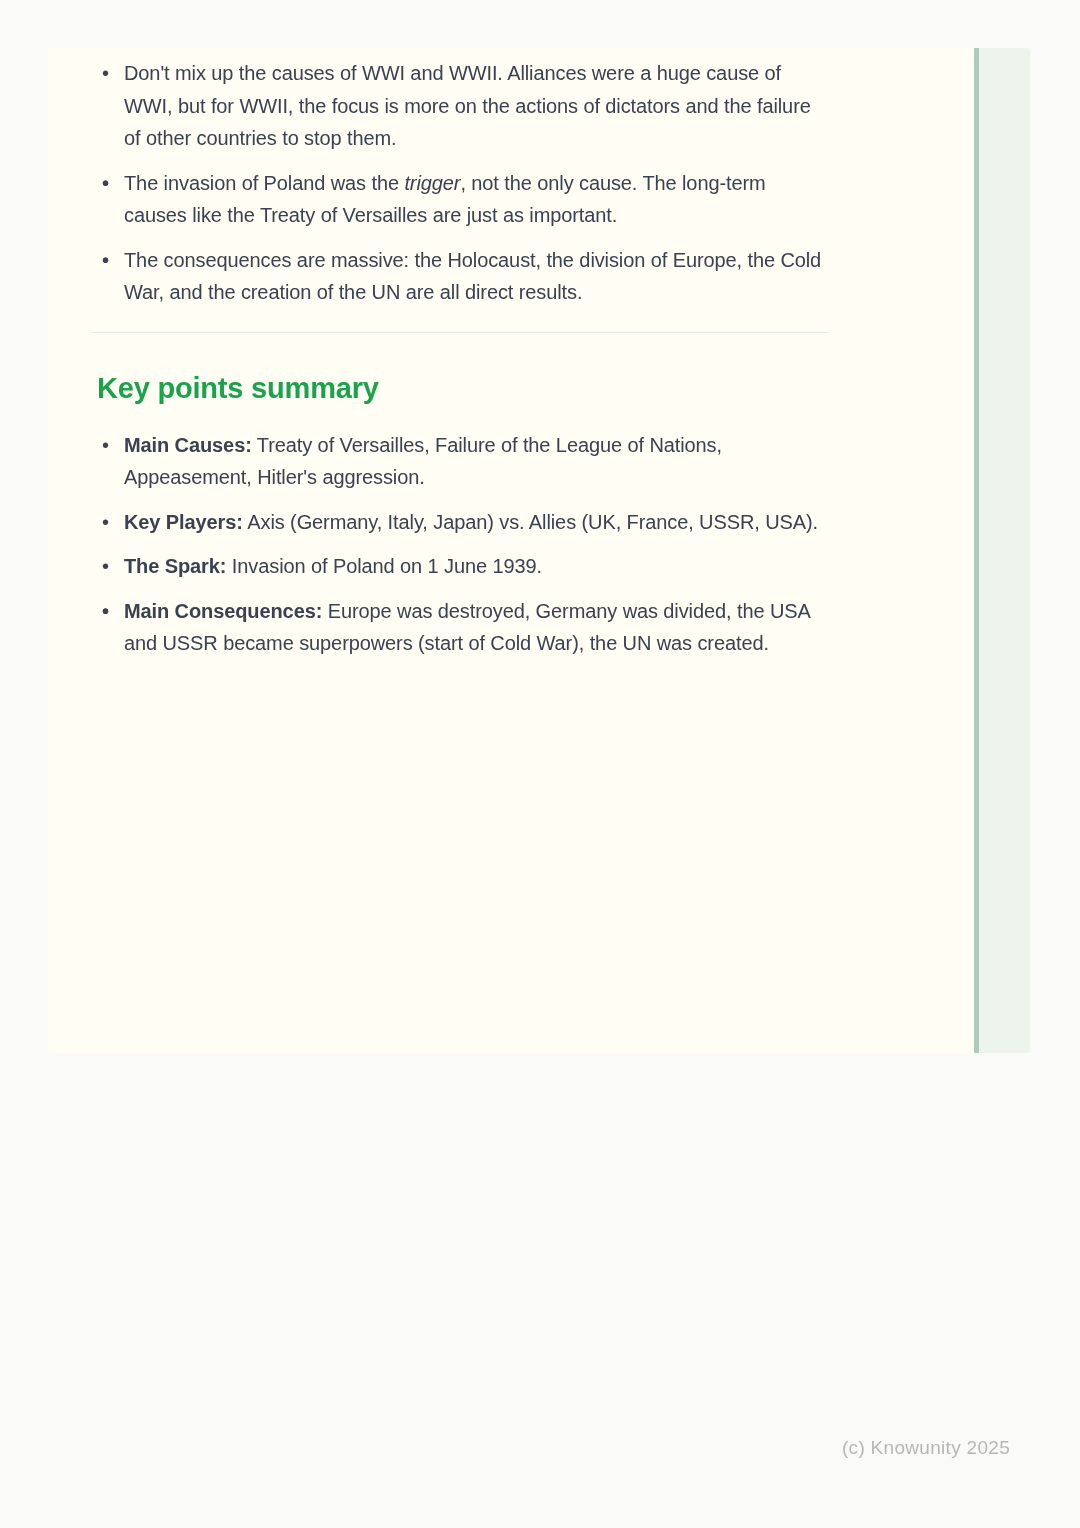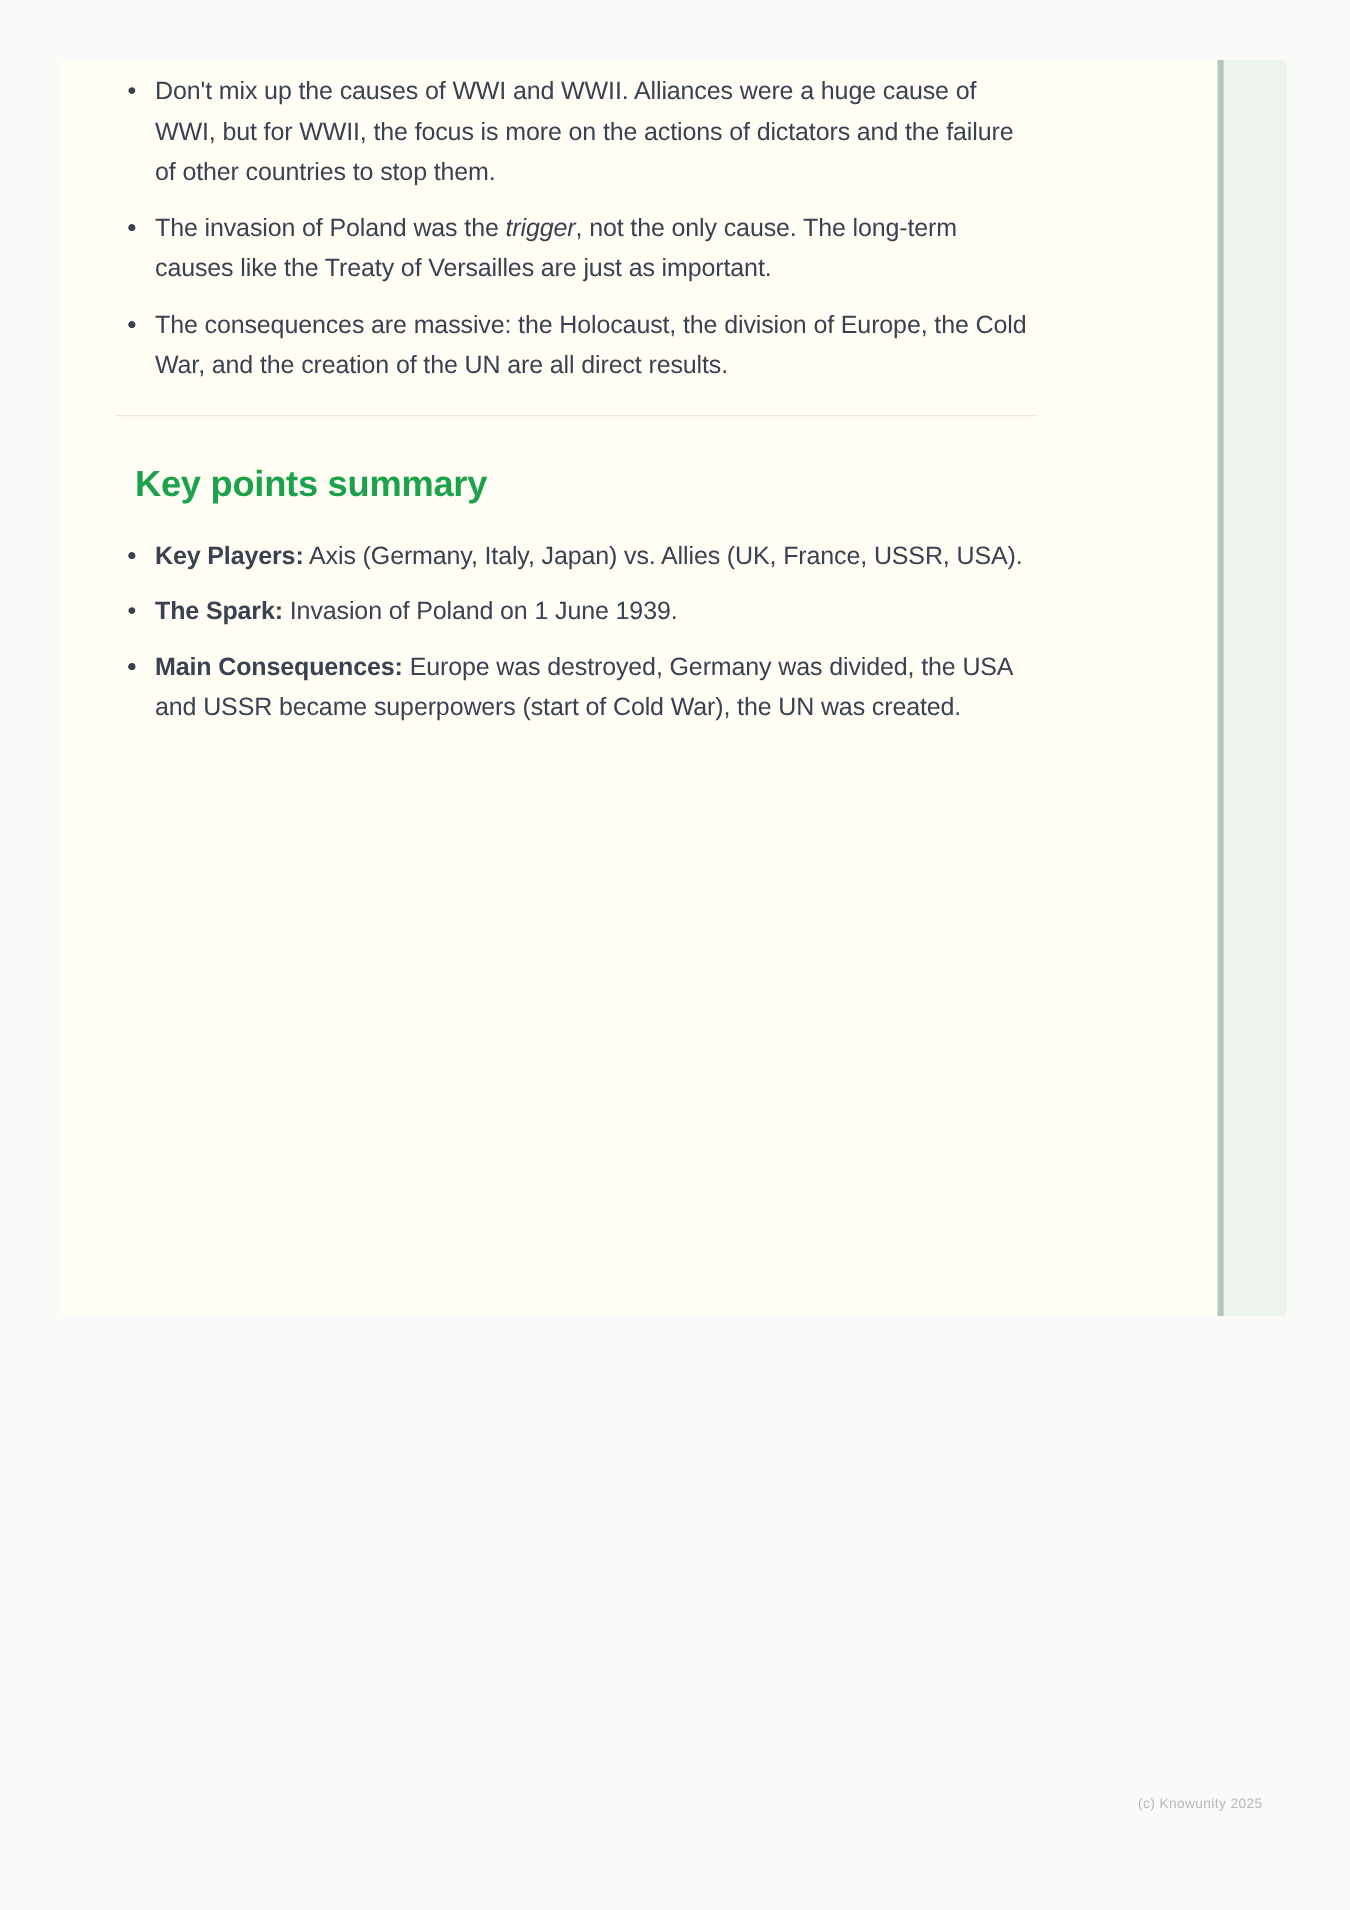--- a/index.html
+++ b/index.html
@@ -74,33 +74,33 @@
   }
   .seg-b { font-weight: 700; }
   .seg-i { font-style: italic; }
   hr.section-divider {
     border: none;
     border-top: 1.5px solid var(--divider-color);
     margin: 23px 0 0 0;
     width: 738px;
   }
   h2.section-heading {
-    margin: 36px 0 0 16px;
+    margin: 36px 0 0 5px;
     font-size: 29px;
     line-height: 38px;
     font-weight: 700;
     letter-spacing: -0.2px;
     color: var(--accent-green);
   }
   ul.bullets.summary { margin-top: 22px; }
   .footer {
     position: absolute;
     top: 1437px;
     right: 70px;
-    font-size: 11px;
+    font-size: 19px;
     letter-spacing: 0.3px;
     color: var(--footer-color);
   }
 </style>
 </head>
 <body>
 
 <div class="card">
   <div class="stripe-fill"></div>
   <div class="stripe-line"></div>
@@ -128,20 +128,21 @@
       </li>
     </ul>
 
     <hr class="section-divider">
 
     <h2 class="section-heading">Key points summary</h2>
 
     <ul class="bullets summary">
       <li>
         <span class="marker">•</span>
+        <span class="bullet-text"><span class="seg-b">Main Causes:</span><span> Treaty of Versailles, Failure of the League of Nations, Appeasement, Hitler's aggression.</span></span>
       </li>
       <li>
         <span class="marker">•</span>
         <span class="bullet-text"><span class="seg-b">Key Players:</span><span> Axis (Germany, Italy, Japan) vs. Allies (UK, France, USSR, USA).</span></span>
       </li>
       <li>
         <span class="marker">•</span>
         <span class="bullet-text"><span class="seg-b">The Spark:</span><span> Invasion of Poland on 1 June 1939.</span></span>
       </li>
       <li>

